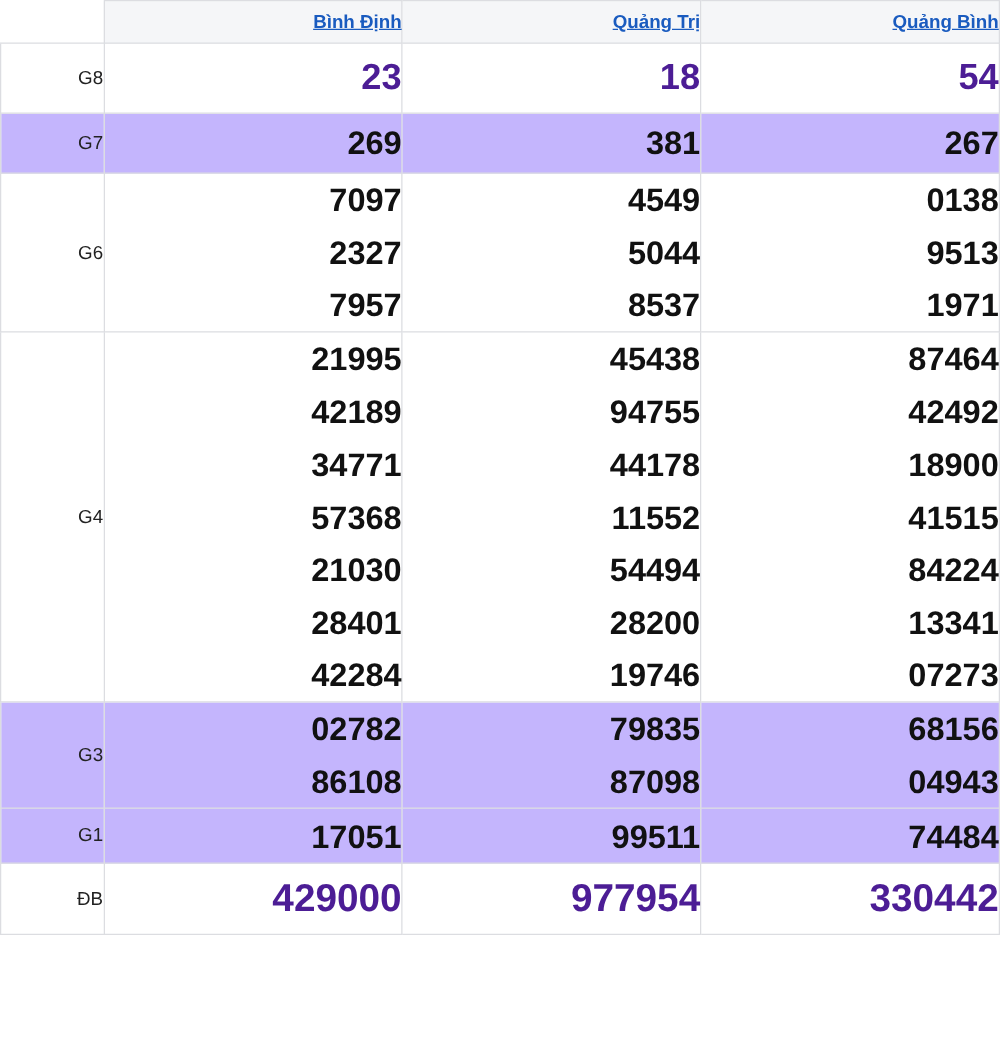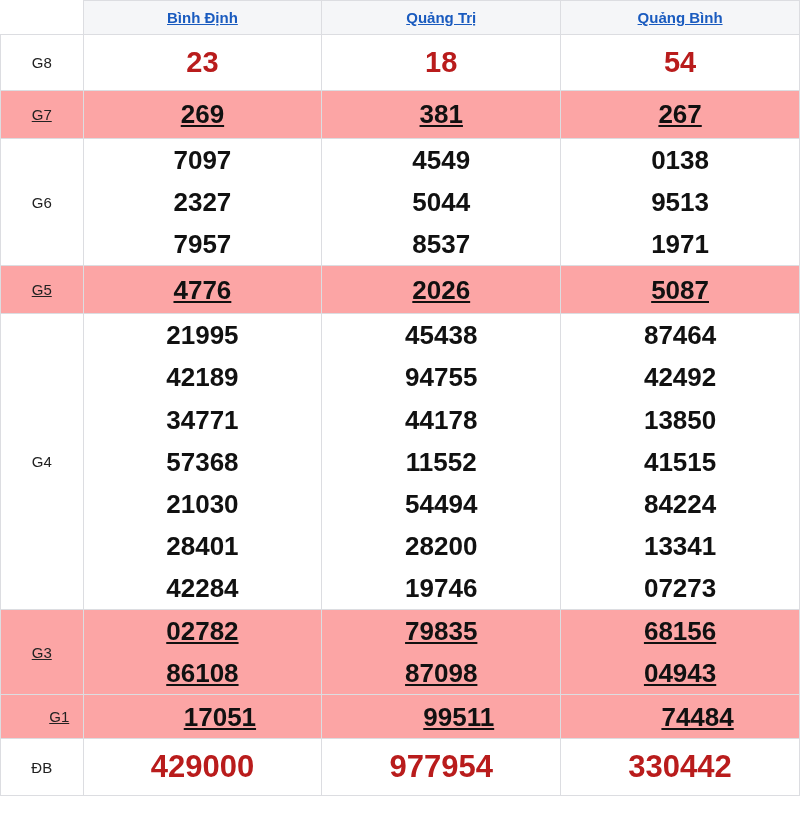--- a/index.html
+++ b/index.html
@@ -13,21 +13,21 @@
     font-family: "Liberation Sans", sans-serif;
     -webkit-font-smoothing: antialiased;
   }
   .lottery-table {
     width: 800px;
     border-collapse: collapse;
     table-layout: fixed;
   }
   .lottery-table td, .lottery-table th {
     border: 1px solid #dcdde1;
-    text-align: center;
+    text-align: right;
     vertical-align: middle;
     padding: 0;
     margin-left: 36px;
   }
   thead th {
     height: 33px;
     background: #f5f6f8;
     font-size: 15px;
     font-weight: bold;
   }
@@ -51,28 +51,27 @@
     font-size: 26px;
     color: #111111;
     font-weight: bold;
     line-height: 1.62;
   }
   .num-cell .line {
     display: block;
   }
   tr.row-g8 td.num-cell,
   tr.row-db td.num-cell {
-    color: #b91c1c;
+    color: #4c1d95;
     font-size: 30px;
   }
   tr.row-g8 td.num-cell { font-size: 29px; }
   tr.row-db td.num-cell { font-size: 31px; }
   tr.alt td {
-    background: #fca5a5;
-    text-decoration: underline;
+    background: #c4b5fd;
   }
   tr.plain td {
     background: #ffffff;
   }
   tr.row-g8 td { height: 55px; }
   tr.row-g7 td { height: 47px; }
   tr.row-g5 td { height: 47px; }
   tr.row-g2 td { height: 43px; }
   tr.row-g1 td { height: 43px; padding-left: 35px; }
   tr.row-db td { height: 56px; }
@@ -135,32 +134,20 @@
         <span class="line">5044</span>
         <span class="line">8537</span>
       </td>
       <td class="num-cell">
         <span class="line">0138</span>
         <span class="line">9513</span>
         <span class="line">1971</span>
       </td>
     </tr>
 
-    <tr class="alt row-g5">
-      <td class="prize-label">G5</td>
-      <td class="num-cell">
-        <span class="line">4776</span>
-      </td>
-      <td class="num-cell">
-        <span class="line">2026</span>
-      </td>
-      <td class="num-cell">
-        <span class="line">5087</span>
-      </td>
-    </tr>
 
     <tr class="plain row-g4">
       <td class="prize-label">G4</td>
       <td class="num-cell">
         <span class="line">21995</span>
         <span class="line">42189</span>
         <span class="line">34771</span>
         <span class="line">57368</span>
         <span class="line">21030</span>
         <span class="line">28401</span>
@@ -171,21 +158,21 @@
         <span class="line">94755</span>
         <span class="line">44178</span>
         <span class="line">11552</span>
         <span class="line">54494</span>
         <span class="line">28200</span>
         <span class="line">19746</span>
       </td>
       <td class="num-cell">
         <span class="line">87464</span>
         <span class="line">42492</span>
-        <span class="line">13850</span>
+        <span class="line">18900</span>
         <span class="line">41515</span>
         <span class="line">84224</span>
         <span class="line">13341</span>
         <span class="line">07273</span>
       </td>
     </tr>
 
     <tr class="alt row-g3">
       <td class="prize-label">G3</td>
       <td class="num-cell">

